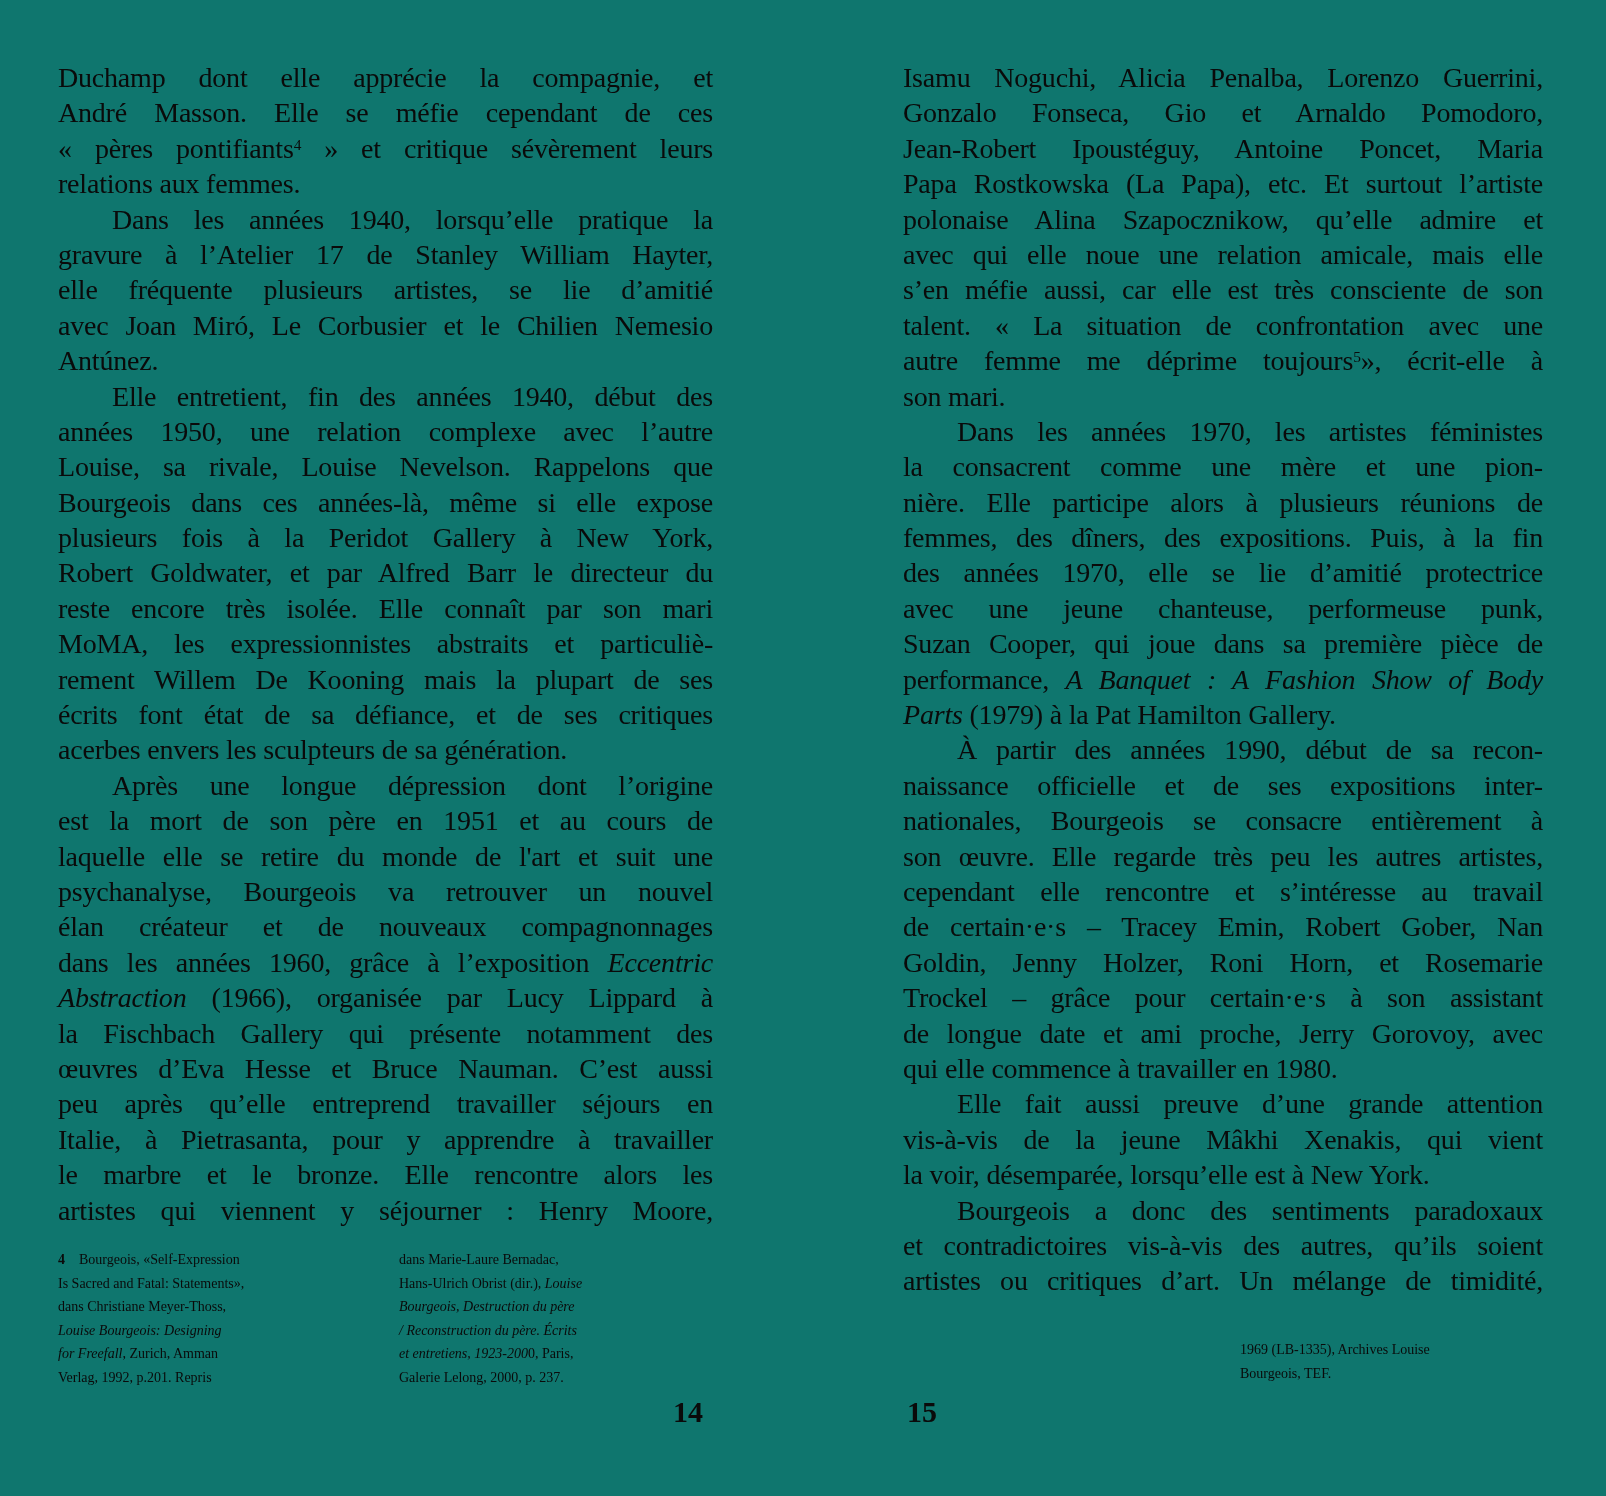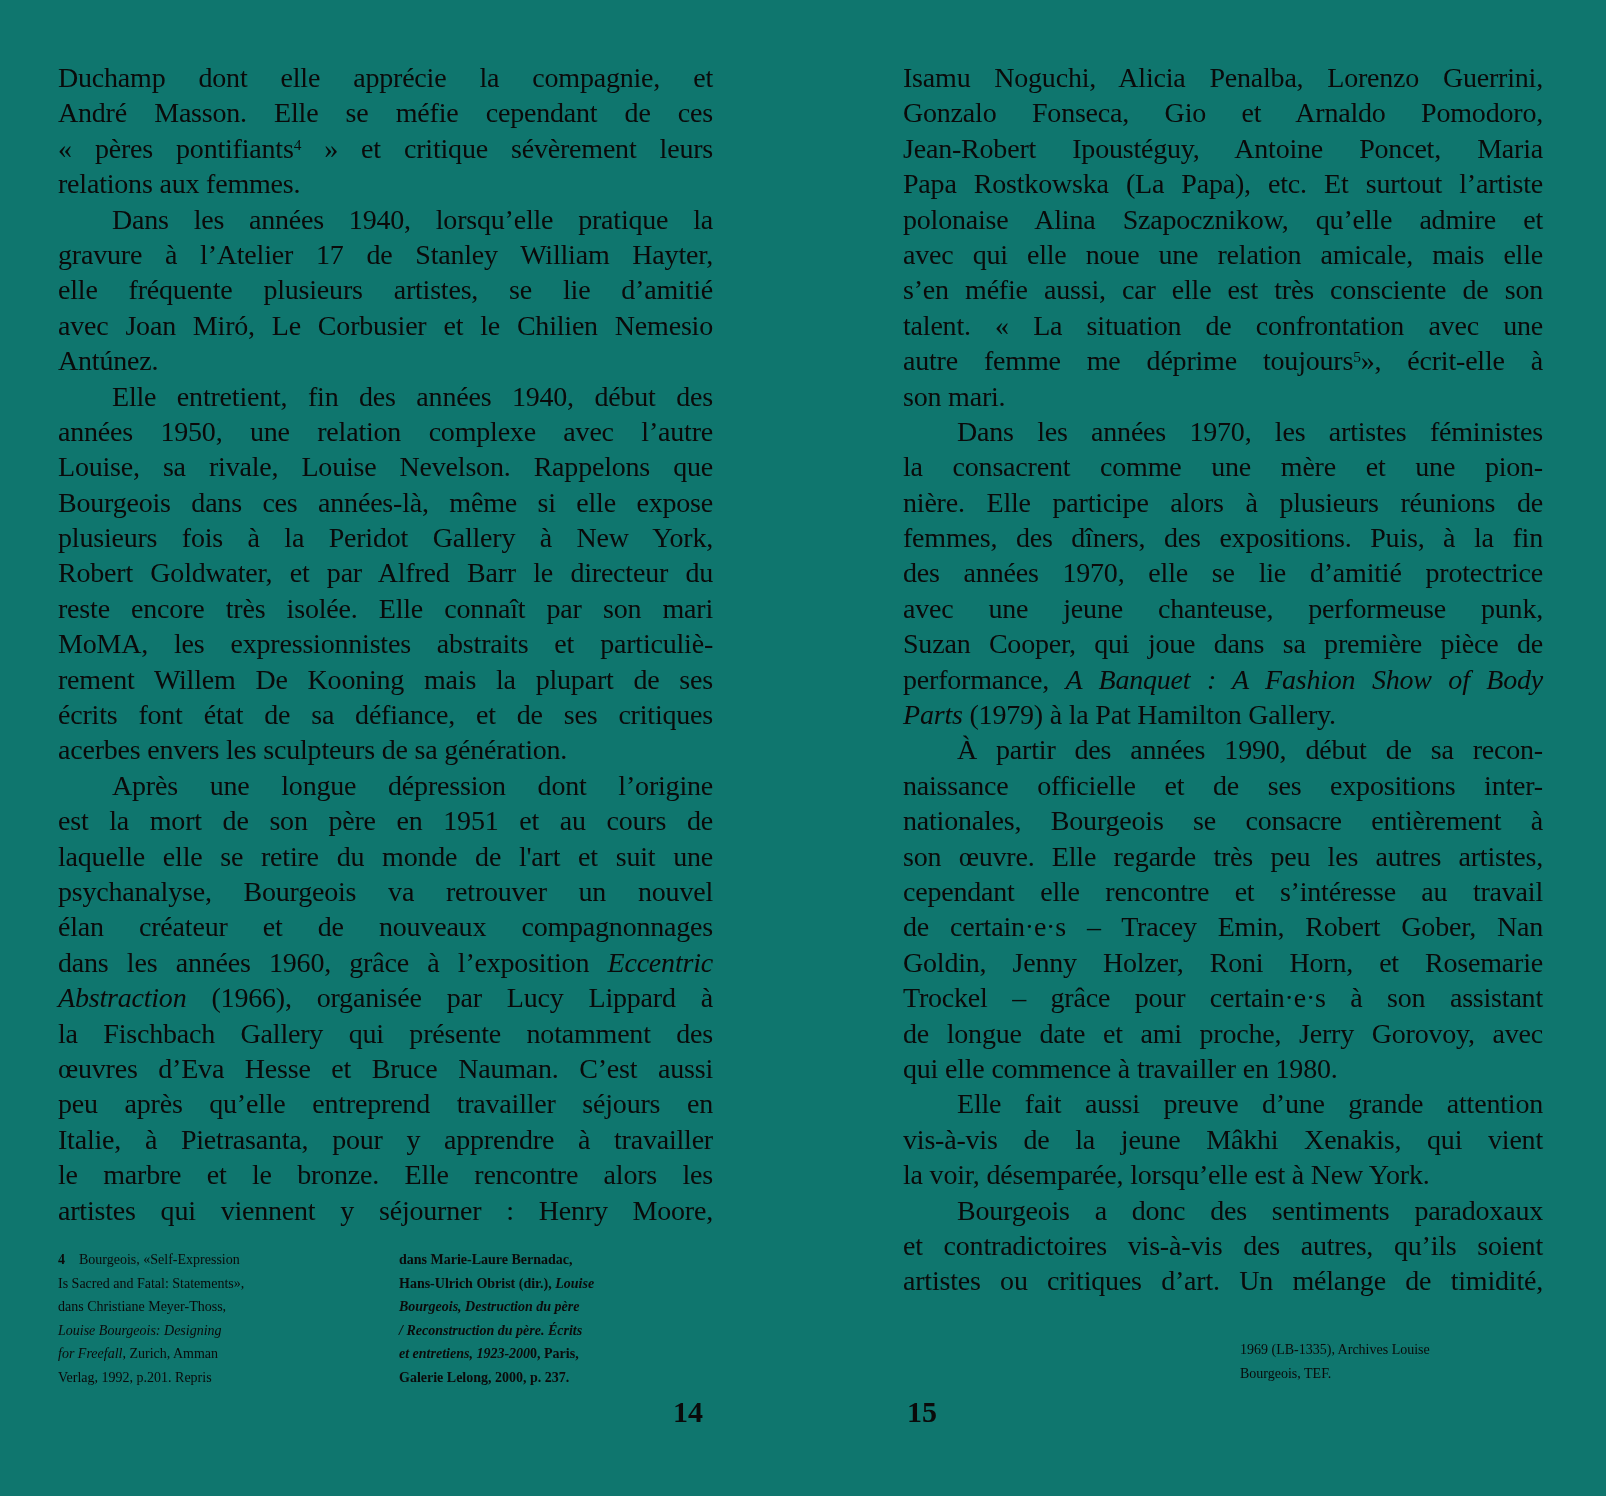--- a/index.html
+++ b/index.html
@@ -12,21 +12,21 @@
   #col-0{left:58px;width:655px;}
   #col-1{left:903px;width:640px;}
   .line{white-space:nowrap;text-align:justify;text-align-last:justify;height:35.4px;}
   .line.endp{text-align-last:left;}
   .line.indent{padding-left:54px;}
   .fn{position:absolute;font-size:14px;line-height:23.6px;}
   #fn-0{left:58px;top:1248px;width:655px;height:142px;}
   #fn-1{left:903px;top:1338px;width:640px;height:48px;}
   .fncol{position:absolute;top:0;}
   #fnl-0{left:0;width:332px;}
-  #fnr-0{left:341px;width:314px;font-weight:bold;}
+  #fnr-0{left:341px;width:314px;}
   #fnl-1{left:0;width:320px;}
   #fnr-1{left:337px;width:303px;}
   .fn-line{white-space:nowrap;text-align:left;}
   .it{font-style:italic;}
   .bd{font-weight:700;}
   sup{font-size:0.55em;vertical-align:0.5em;line-height:0;}
   .pagenum{position:absolute;top:1397px;font-size:30px;font-weight:700;line-height:1;}
   #num-0{left:58px;width:645px;text-align:right;}
   #num-1{left:907px;width:200px;text-align:left;}
 </style>

